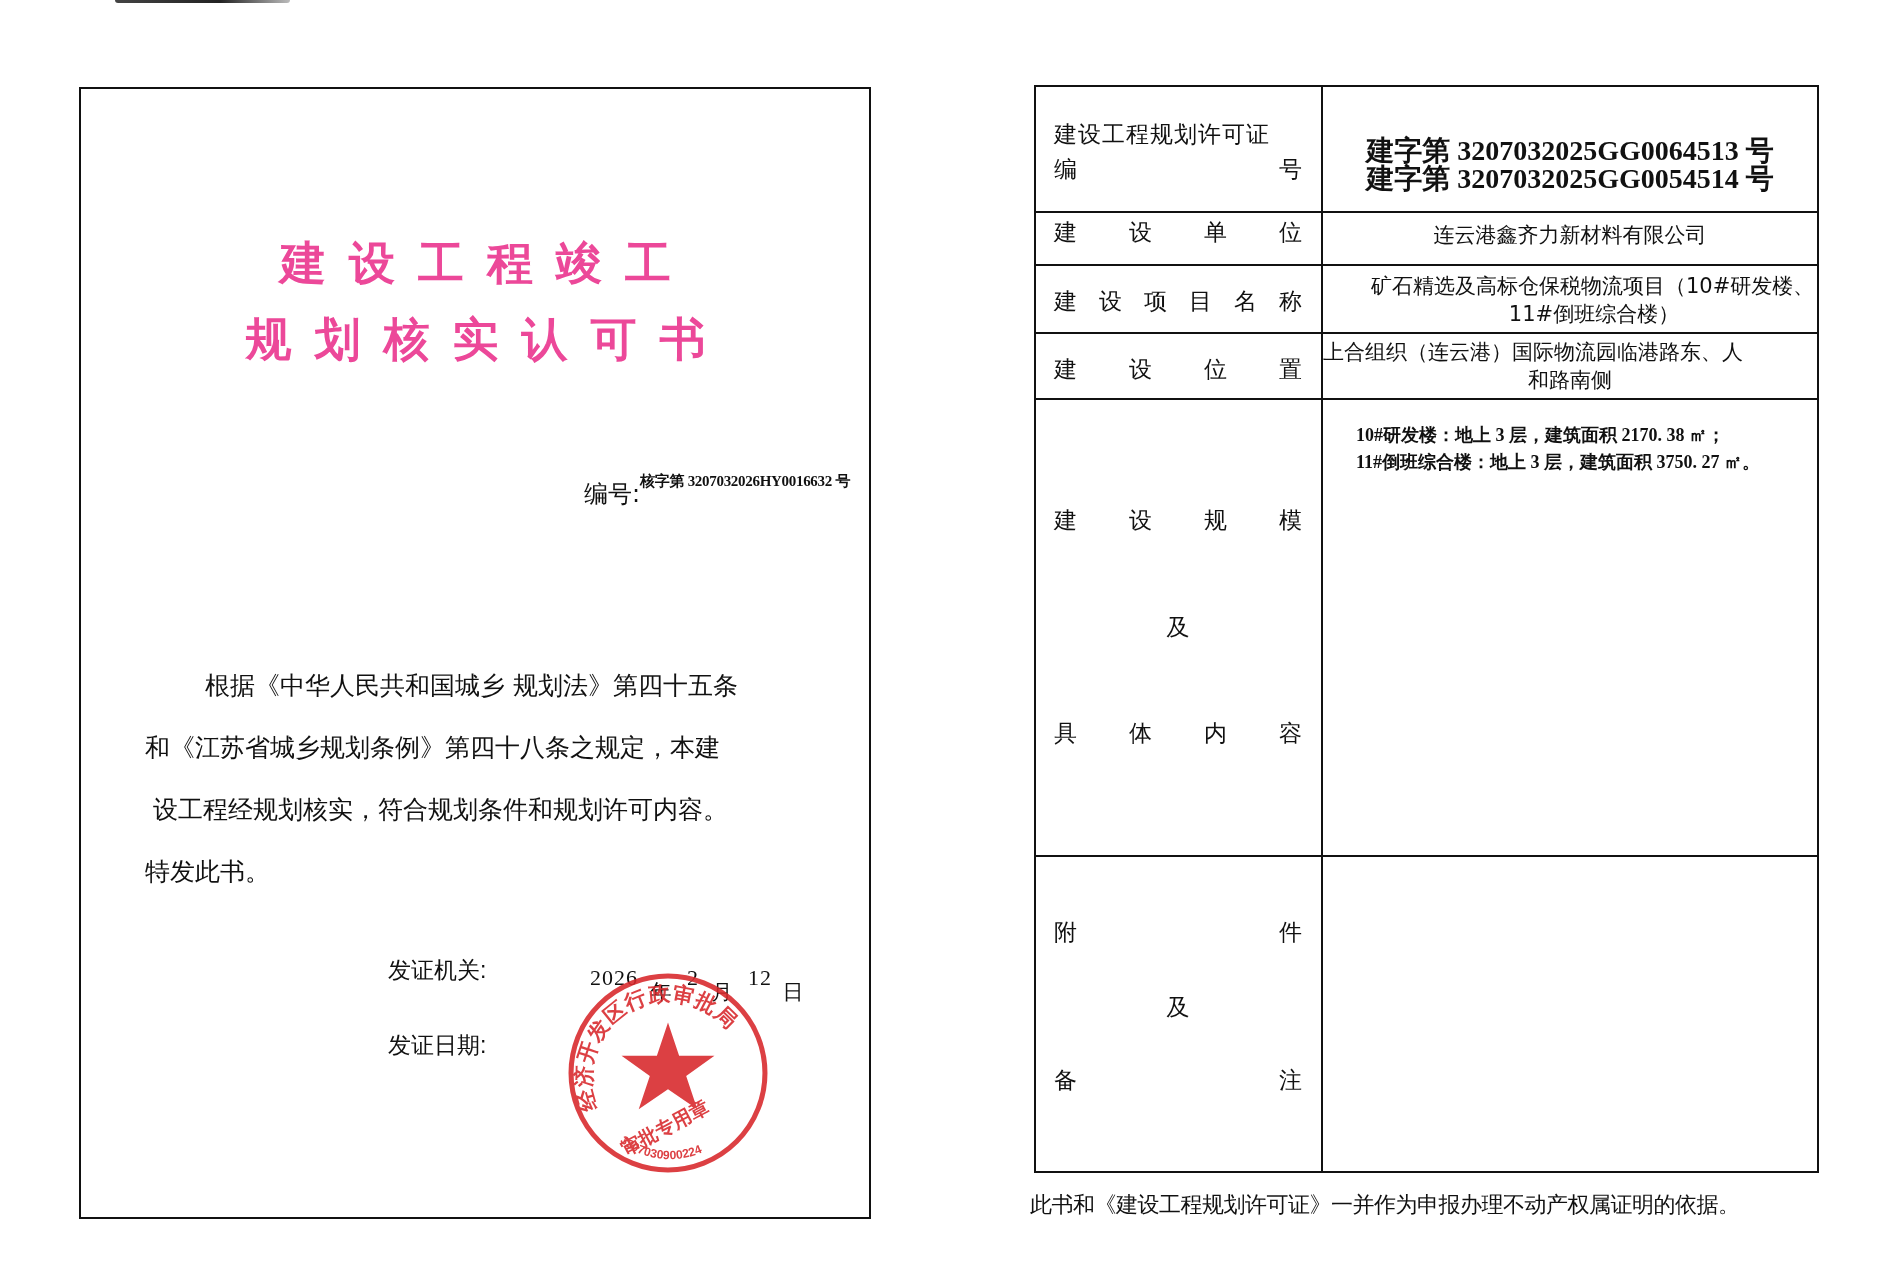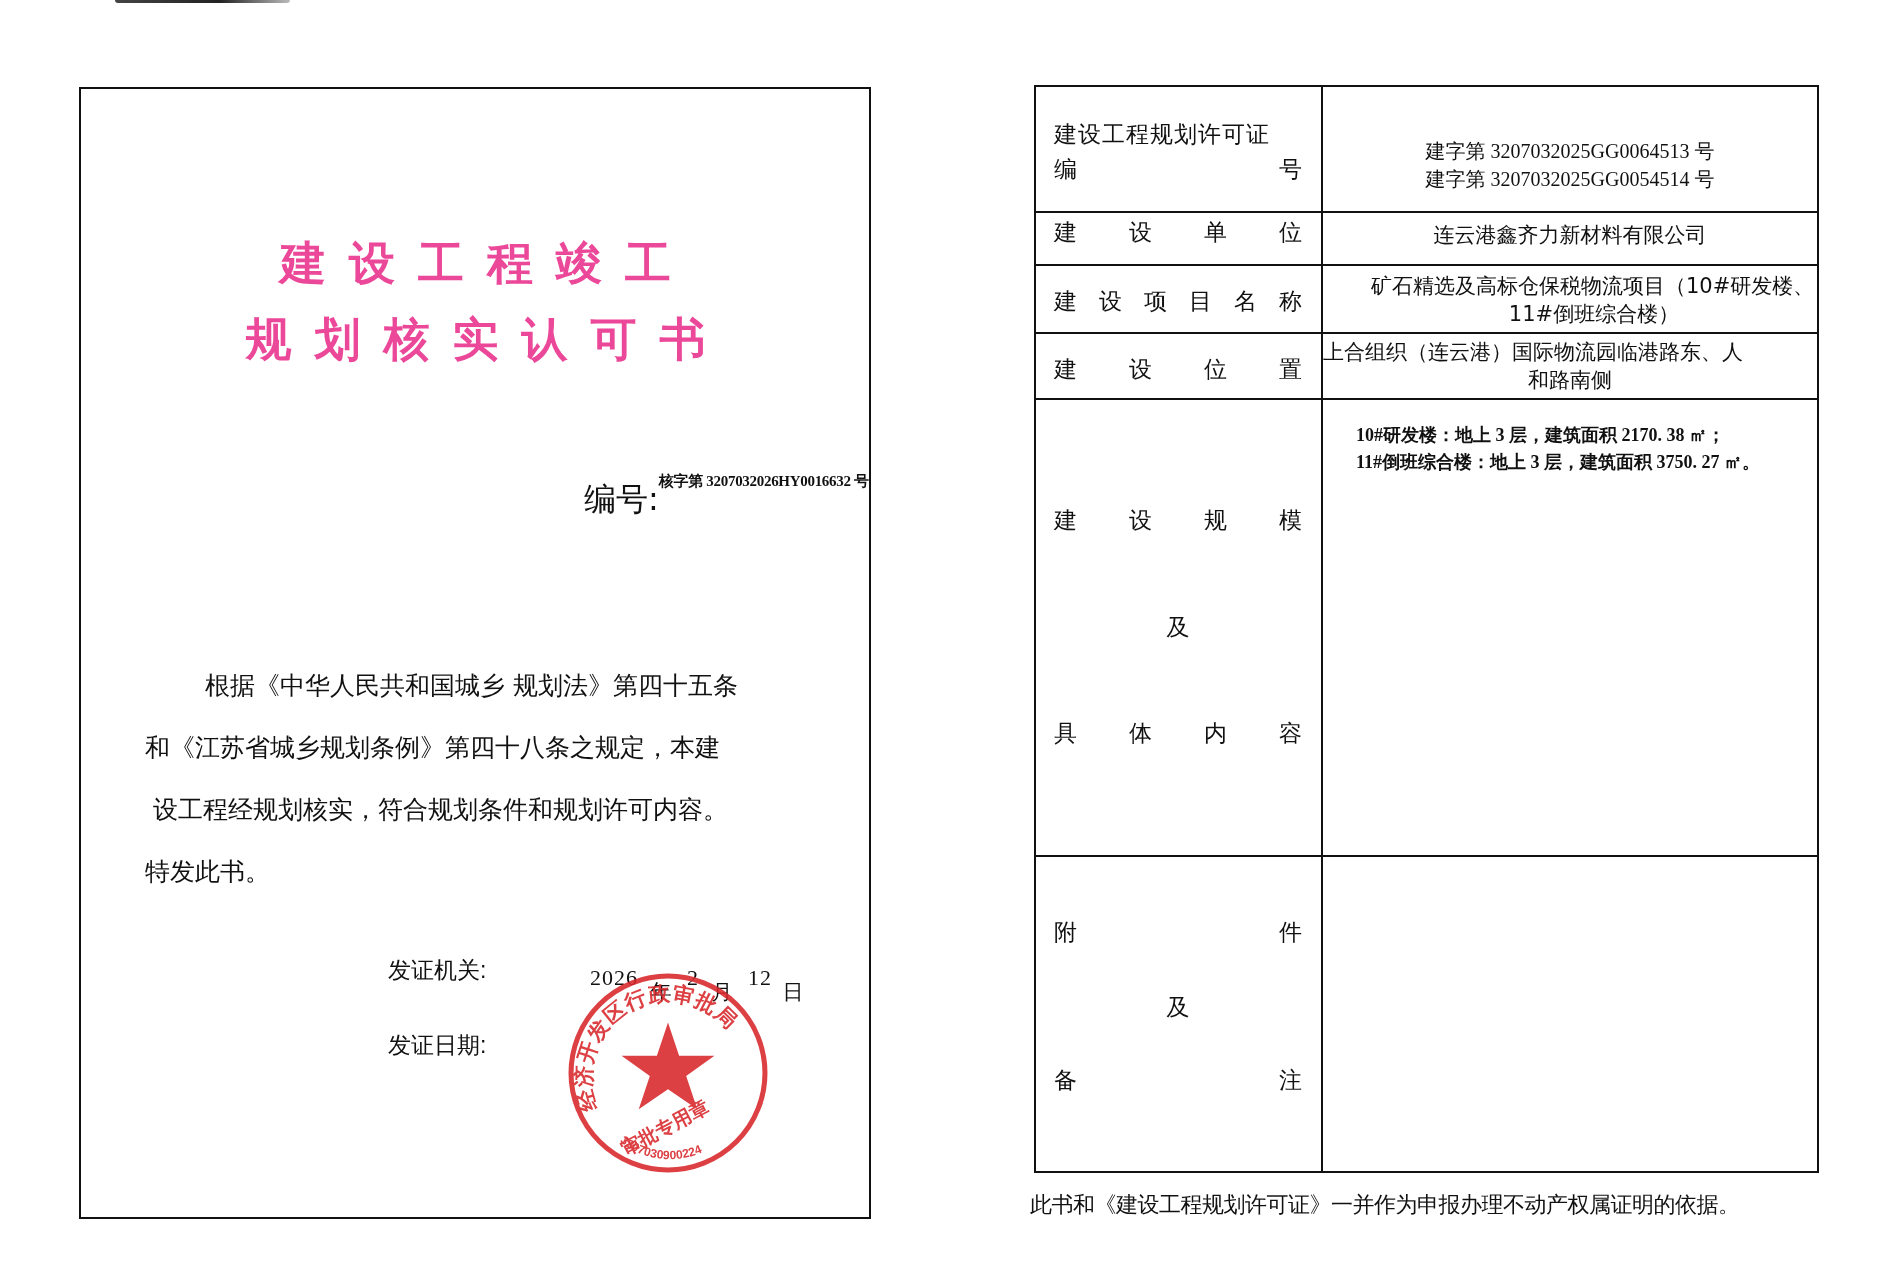--- a/index.html
+++ b/index.html
@@ -25,21 +25,21 @@
       font-family: "DejaVu Serif", serif; font-weight: bold;
       font-size: 46px; letter-spacing: 23px; color: #ec4899;
     }
     .title-line.l1 { top: 144px; padding-left: 20px; }
     .title-line.l2 { top: 220px; padding-left: 20px; font-family: Liberation Serif, serif; }
 
     .cert-no {
       position: absolute; left: 503px; top: 383px; white-space: nowrap;
       font-family: "DejaVu Sans", sans-serif;
     }
-    .cert-no .lbl { font-size: 32px; vertical-align: top; position: relative; top: 6px; }
+    .cert-no .lbl { font-size: 24px; vertical-align: top; position: relative; top: 6px; }
     .cert-no .val {
       font-family: "Liberation Serif", serif; font-weight: bold; font-size: 15px;
       letter-spacing: -0.3px; vertical-align: top;
     }
 
     .body-text {
       position: absolute; left: 64px; top: 566px; width: 700px;
       font-family: "DejaVu Sans", sans-serif; font-size: 25px; line-height: 62px;
       color: #111;
     }
@@ -68,21 +68,21 @@
     .col-div { position: absolute; left: 285px; top: 0; bottom: 0; border-left: 2px solid #111; }
     .cell-label {
       position: absolute; left: 18px; width: 248px;
       font-family: "DejaVu Sans", sans-serif; font-size: 23px; color: #111;
     }
     .spread { display: flex; justify-content: space-between; }
     .cell-value {
       position: absolute; left: 287px; right: 0; text-align: center;
       font-family: "DejaVu Sans", sans-serif; font-size: 21px; color: #111; line-height: 28px;
     }
-    .cell-value.serifnum { font-family: "Liberation Serif", serif; font-size: 20px; }
+    .cell-value.serifnum { font-family: "Liberation Serif", serif; font-size: 28px; font-weight: bold; }
     .scale-detail {
       position: absolute; left: 320px; top: 22px; font-family: "Liberation Serif", serif;
       font-weight: bold; font-size: 18px; line-height: 27px; white-space: nowrap;
     }
     .footer-note {
       position: absolute; left: 1030px; top: 1190px; white-space: nowrap;
       font-family: "DejaVu Sans", sans-serif; font-size: 22px; letter-spacing: -0.5px; color: #111;
     }
   </style>
 </head>

